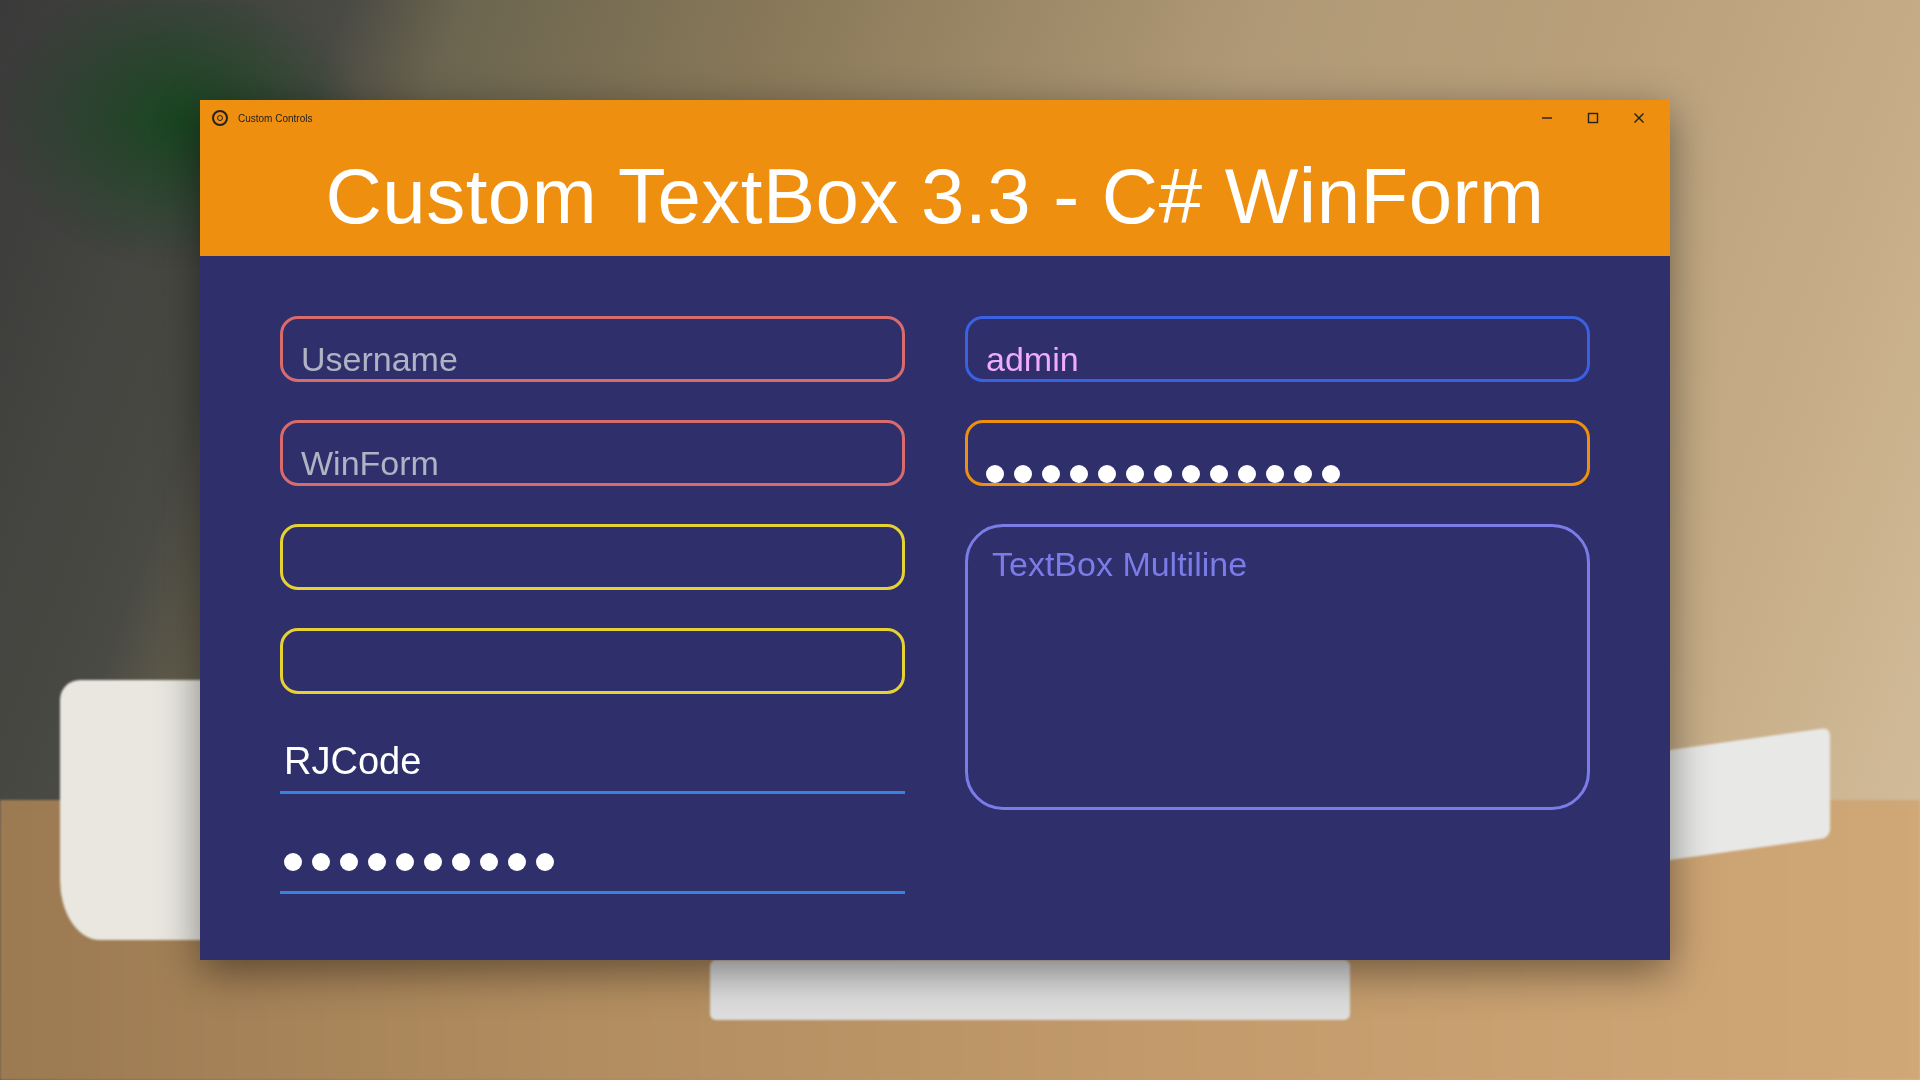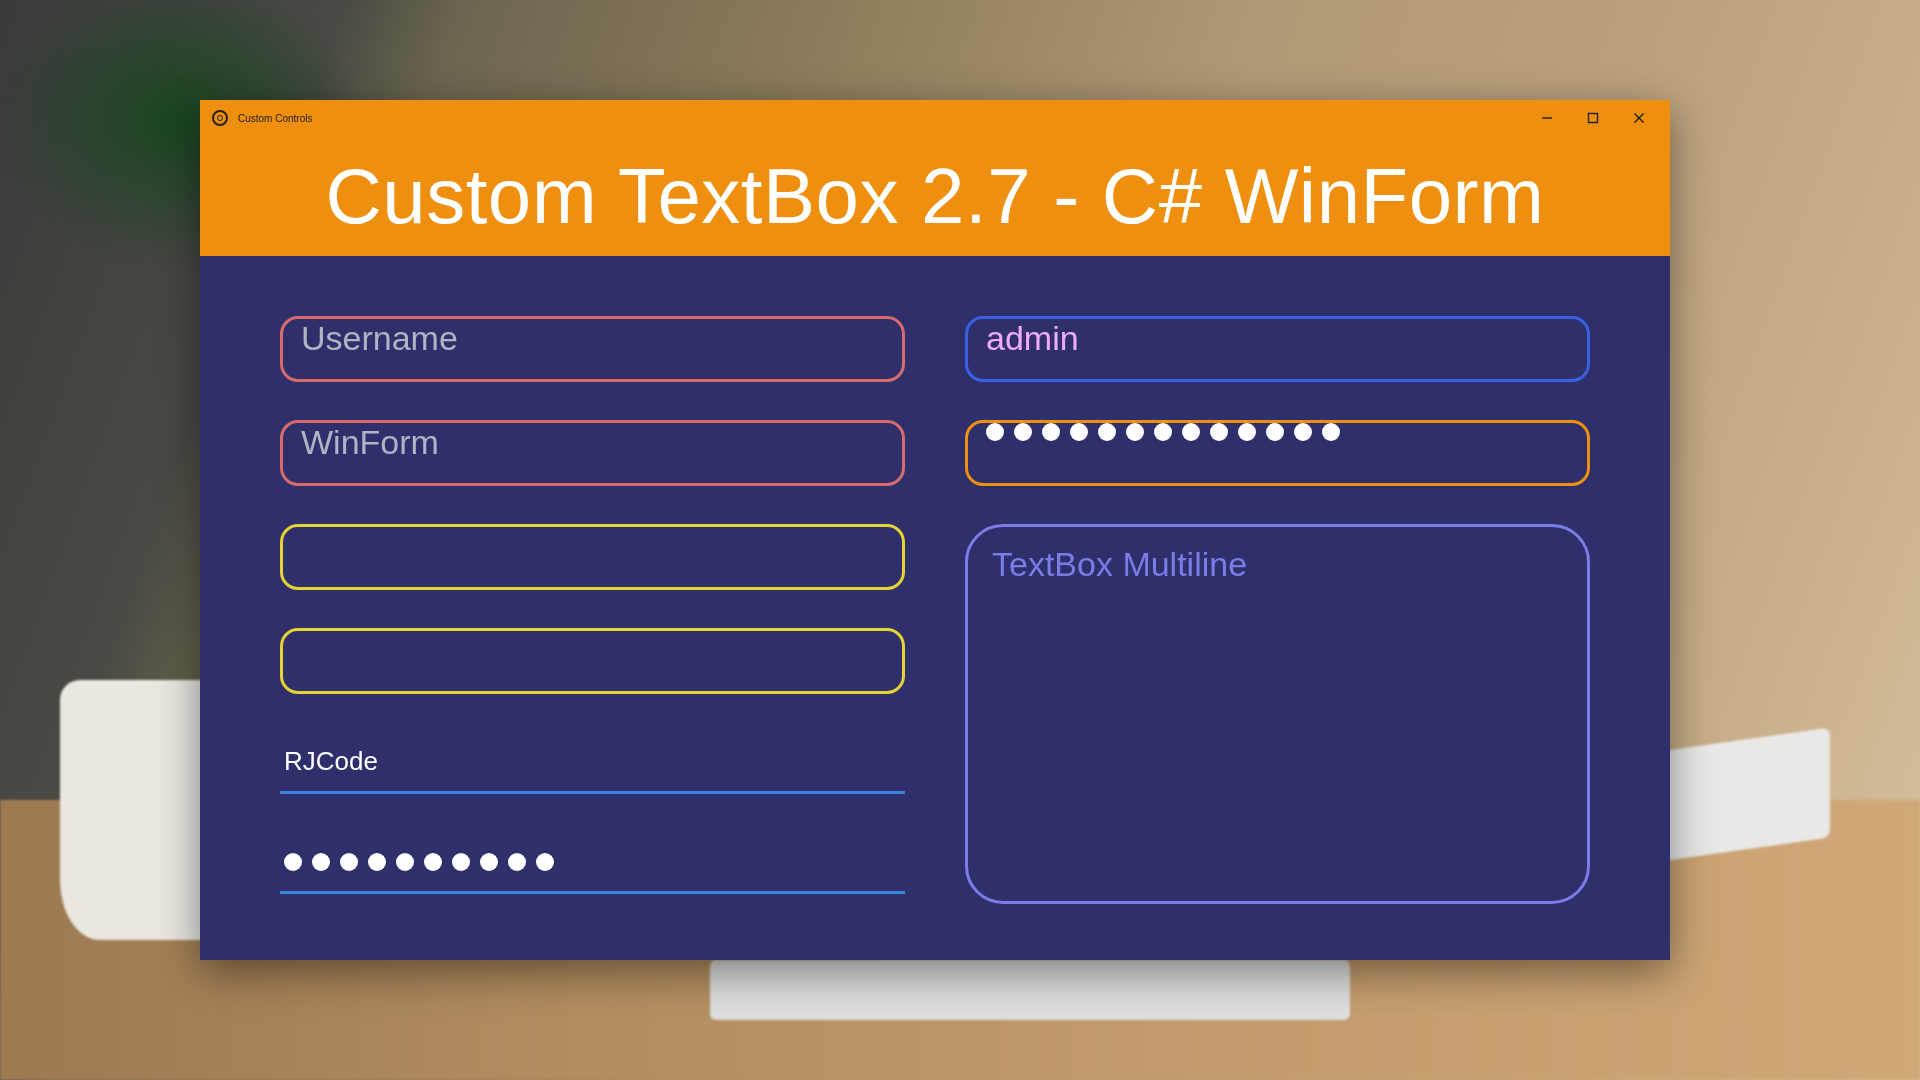--- a/index.html
+++ b/index.html
@@ -87,54 +87,54 @@
     padding: 60px 80px;
     display: flex;
     gap: 60px;
   }
   .col { flex: 1; display: flex; flex-direction: column; gap: 38px; }
 
   .tbx {
     height: 66px;
     border-radius: 18px;
     border: 3px solid transparent;
-    display: flex; align-items: flex-start;
+    display: flex; align-items: flex-end;
     padding: 0 18px;
     font-size: 34px;
     color: #eceaf3;
     background: transparent;
   }
   .tbx .placeholder { color: #b0b3c4; }
   .tbx .value { color: #f0abfc; }
 
   .border-coral  { border-color: #d86b6b; }
   .border-yellow { border-color: #e6d233; }
   .border-blue   { border-color: #3a61e0; }
   .border-orange { border-color: #ef8f0f; }
 
   .underline-box {
     height: 62px;
     border: none;
     border-bottom: 3px solid #3a82e0;
     border-radius: 0;
     display: flex; align-items: center;
     padding: 0 4px;
-    font-size: 26px;
+    font-size: 38px;
     color: #ffffff;
   }
 
   .dots {
     display: flex; gap: 10px;
   }
   .dots span {
     width: 18px; height: 18px; border-radius: 50%; background: #ffffff; display: inline-block;
   }
 
   .multiline {
-    height: 380px;
+    height: 286px;
     border: 3px solid #7b7ce8;
     border-radius: 38px;
     padding: 18px 24px;
     font-size: 34px;
     color: #7b7ce8;
   }
 </style>
 </head>
 <body>
 
@@ -162,21 +162,21 @@
       </div>
       <div class="win-btn">
         <svg width="12" height="12" viewBox="0 0 12 12">
             <line x1="1.5" y1="1.5" x2="10.5" y2="10.5" stroke="#222" stroke-width="1.4"></line>
             <line x1="10.5" y1="1.5" x2="1.5" y2="10.5" stroke="#222" stroke-width="1.4"></line>
           </svg>
       </div>
     </div>
 
     <div class="headerband">
-      <span>Custom TextBox 2.7 - C# WinForm</span>
+      <span>Custom TextBox 3.3 - C# WinForm</span>
     </div>
 
     <div class="client">
 
       <div class="col">
 
         <div class="tbx border-coral">
           <span class="placeholder">Username</span>
         </div>
 

